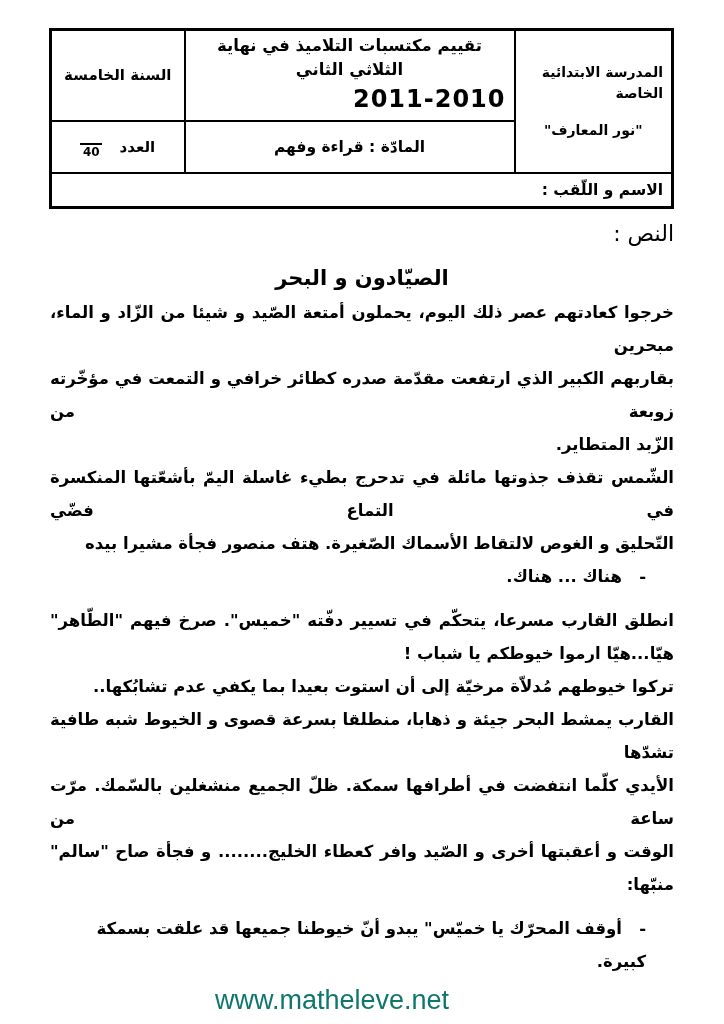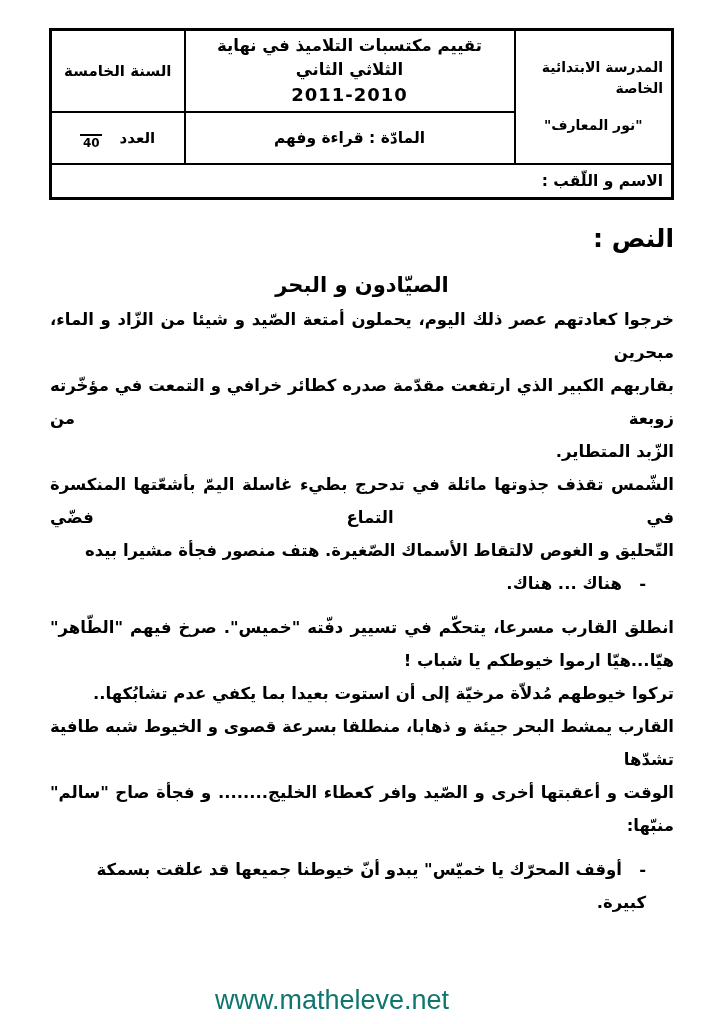--- a/index.html
+++ b/index.html
@@ -33,21 +33,21 @@
   }
   table.header-table td {
     border: 2px solid #000;
     padding: 3px 8px;
     font-weight: bold;
     vertical-align: middle;
   }
   td.school-cell { font-size: 14px; text-align: right; line-height: 1.5; }
   td.school-cell .school-l2 { text-align: center; margin-top: 16px; }
   td.exam-title-cell { text-align: center; font-size: 16.5px; line-height: 1.45; }
-  td.exam-title-cell .year-line { font-size: 18px; letter-spacing: 1px; }
+  td.exam-title-cell .year-line { font-size: 24px; letter-spacing: 1px; text-align: right; }
   td.grade-cell { text-align: center; font-size: 15px; }
   td.subject-cell { text-align: center; font-size: 15.5px; height: 44px; }
   td.score-cell { text-align: center; font-size: 15px; height: 44px; white-space: nowrap; }
   .frac {
     display: inline-flex;
     flex-direction: column;
     align-items: center;
     vertical-align: middle;
     margin-right: 12px; 
   }
@@ -55,23 +55,23 @@
     display: block;
     width: 22px;
     height: 9px;
     border-bottom: 2px solid #000;
   }
   .frac-bot { font-size: 12px; line-height: 1.25; font-weight: bold; }
   td.name-cell { font-size: 15.5px; height: 26px; vertical-align: top; }
 
   
   .section-label {
-    margin-top: 24px;
-    font-size: 25px;
-    font-weight: bold;
+    margin-top: 12px;
+    font-size: 22px;
+    font-weight: normal;
     text-align: right;
   }
   .text-title {
     font-size: 21px;
     font-weight: bold;
     text-align: center;
     margin: 20px 0 6px 0;
   }
   .text-body {
     font-size: 16.5px;
@@ -162,20 +162,21 @@
       </div>
       <div class="para gap">
         <div class="line">انطلق القارب مسرعا، يتحكّم في تسيير دفّته "خميس". صرخ فيهم "الطّاهر"</div>
         <div class="line last">هيّا...هيّا ارموا خيوطكم يا شباب !</div>
       </div>
       <div class="para">
         <div class="line last">تركوا خيوطهم مُدلاّة مرخيّة إلى أن استوت بعيدا بما يكفي عدم تشابُكها..</div>
       </div>
       <div class="para">
         <div class="line">القارب يمشط البحر جيئة و ذهابا، منطلقا بسرعة قصوى و الخيوط شبه طافية تشدّها</div>
+        <div class="line">الأيدي كلّما انتفضت في أطرافها سمكة. ظلّ الجميع منشغلين بالسّمك. مرّت ساعة من</div>
         <div class="line last">الوقت و أعقبتها أخرى و الصّيد وافر كعطاء الخليج........ و فجأة صاح "سالم" منبّها:</div>
       </div>
       <div class="para bullet-para gap">
         <div class="line last">-&nbsp;&nbsp;&nbsp;أوقف المحرّك يا خميّس" يبدو أنّ خيوطنا جميعها قد علقت بسمكة كبيرة.</div>
       </div>
     </div>
 
   <div class="site-footer">www.matheleve.net</div>
 
 </div>

